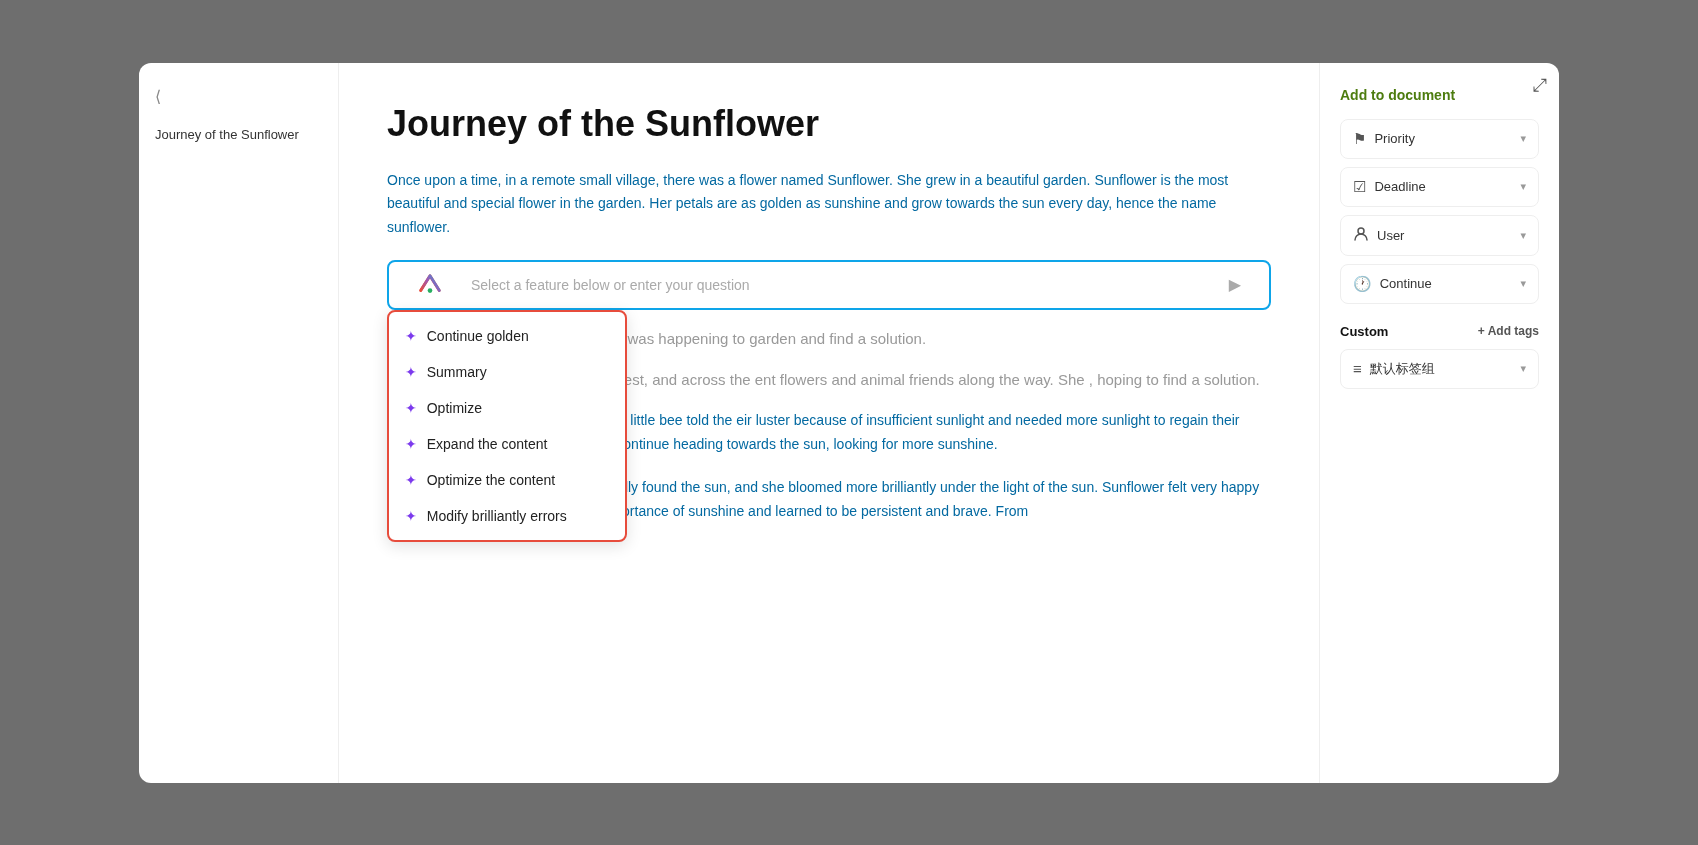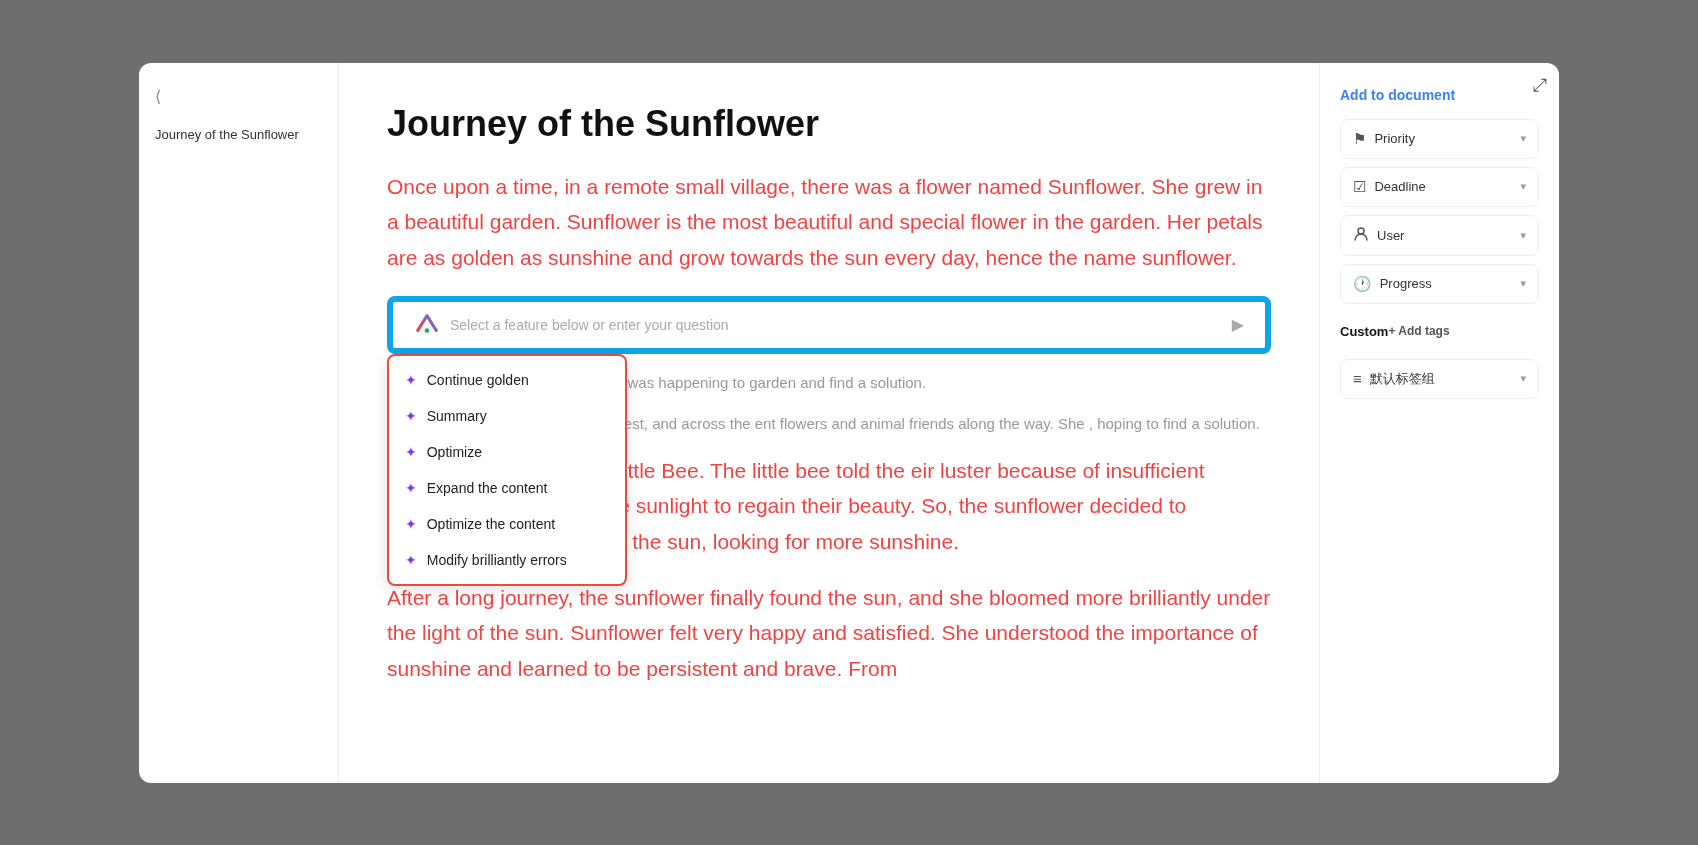--- a/index.html
+++ b/index.html
@@ -69,35 +69,36 @@
       overflow-y: auto;
       position: relative;
     }
     .doc-title {
       font-size: 36px;
       font-weight: 700;
       margin-bottom: 24px;
       color: #111;
     }
     .doc-body {
-      font-size: 21px;
+      font-size: 14px;
       line-height: 1.7;
-      color: #ef4444;
+      color: #0369a1;
       margin-bottom: 20px;
     }
     
     .ai-input-bar {
       display: flex;
       align-items: center;
-      border: 6px solid #0ea5e9;
+      border: 2px solid #0ea5e9;
       border-radius: 8px;
-      padding: 10px 21px;
+      padding: 10px 28px;
       margin-bottom: 8px;
       background: #fff;
       position: relative;
+      gap: 18px;
     }
     .ai-logo {
       width: 26px;
       height: 26px;
       margin-right: 10px;
       flex-shrink: 0;
     }
     .ai-input-placeholder {
       font-size: 14px;
       color: #aaa;
@@ -147,21 +148,21 @@
     
     .right-panel {
       width: 240px;
       padding: 24px 20px;
       border-left: 1px solid #eee;
       flex-shrink: 0;
     }
     .add-to-doc-title {
       font-size: 14px;
       font-weight: 600;
-      color: #3b82f6;
+      color: #4d7c0f;
       margin-bottom: 16px;
     }
     .property-row {
       display: flex;
       align-items: center;
       justify-content: space-between;
       padding: 10px 12px;
       border: 1px solid #eee;
       border-radius: 8px;
       margin-bottom: 8px;
@@ -181,21 +182,22 @@
     .chevron-icon {
       font-size: 11px;
       color: #999;
     }
     .custom-section {
       margin-top: 20px;
     }
     .custom-header {
       display: flex;
       align-items: center;
-      margin-bottom: 20px;
+      justify-content: space-between;
+      margin-bottom: 10px;
     }
     .custom-label {
       font-size: 13px;
       font-weight: 600;
       color: #111;
     }
     .add-tags-btn {
       font-size: 12px;
       color: #555;
       background: none;
@@ -323,21 +325,21 @@
             </svg>
           </span>
           <span>User</span>
         </div>
         <span class="chevron-icon">▾</span>
       </div>
 
       <div class="property-row">
         <div class="property-left">
           <span class="property-icon">🕐</span>
-          <span>Progress</span>
+          <span>Continue</span>
         </div>
         <span class="chevron-icon">▾</span>
       </div>
 
       <div class="custom-section">
         <div class="custom-header">
           <span class="custom-label">Custom</span>
           <button class="add-tags-btn">+ Add tags</button>
         </div>
         <div class="tag-group-row">

